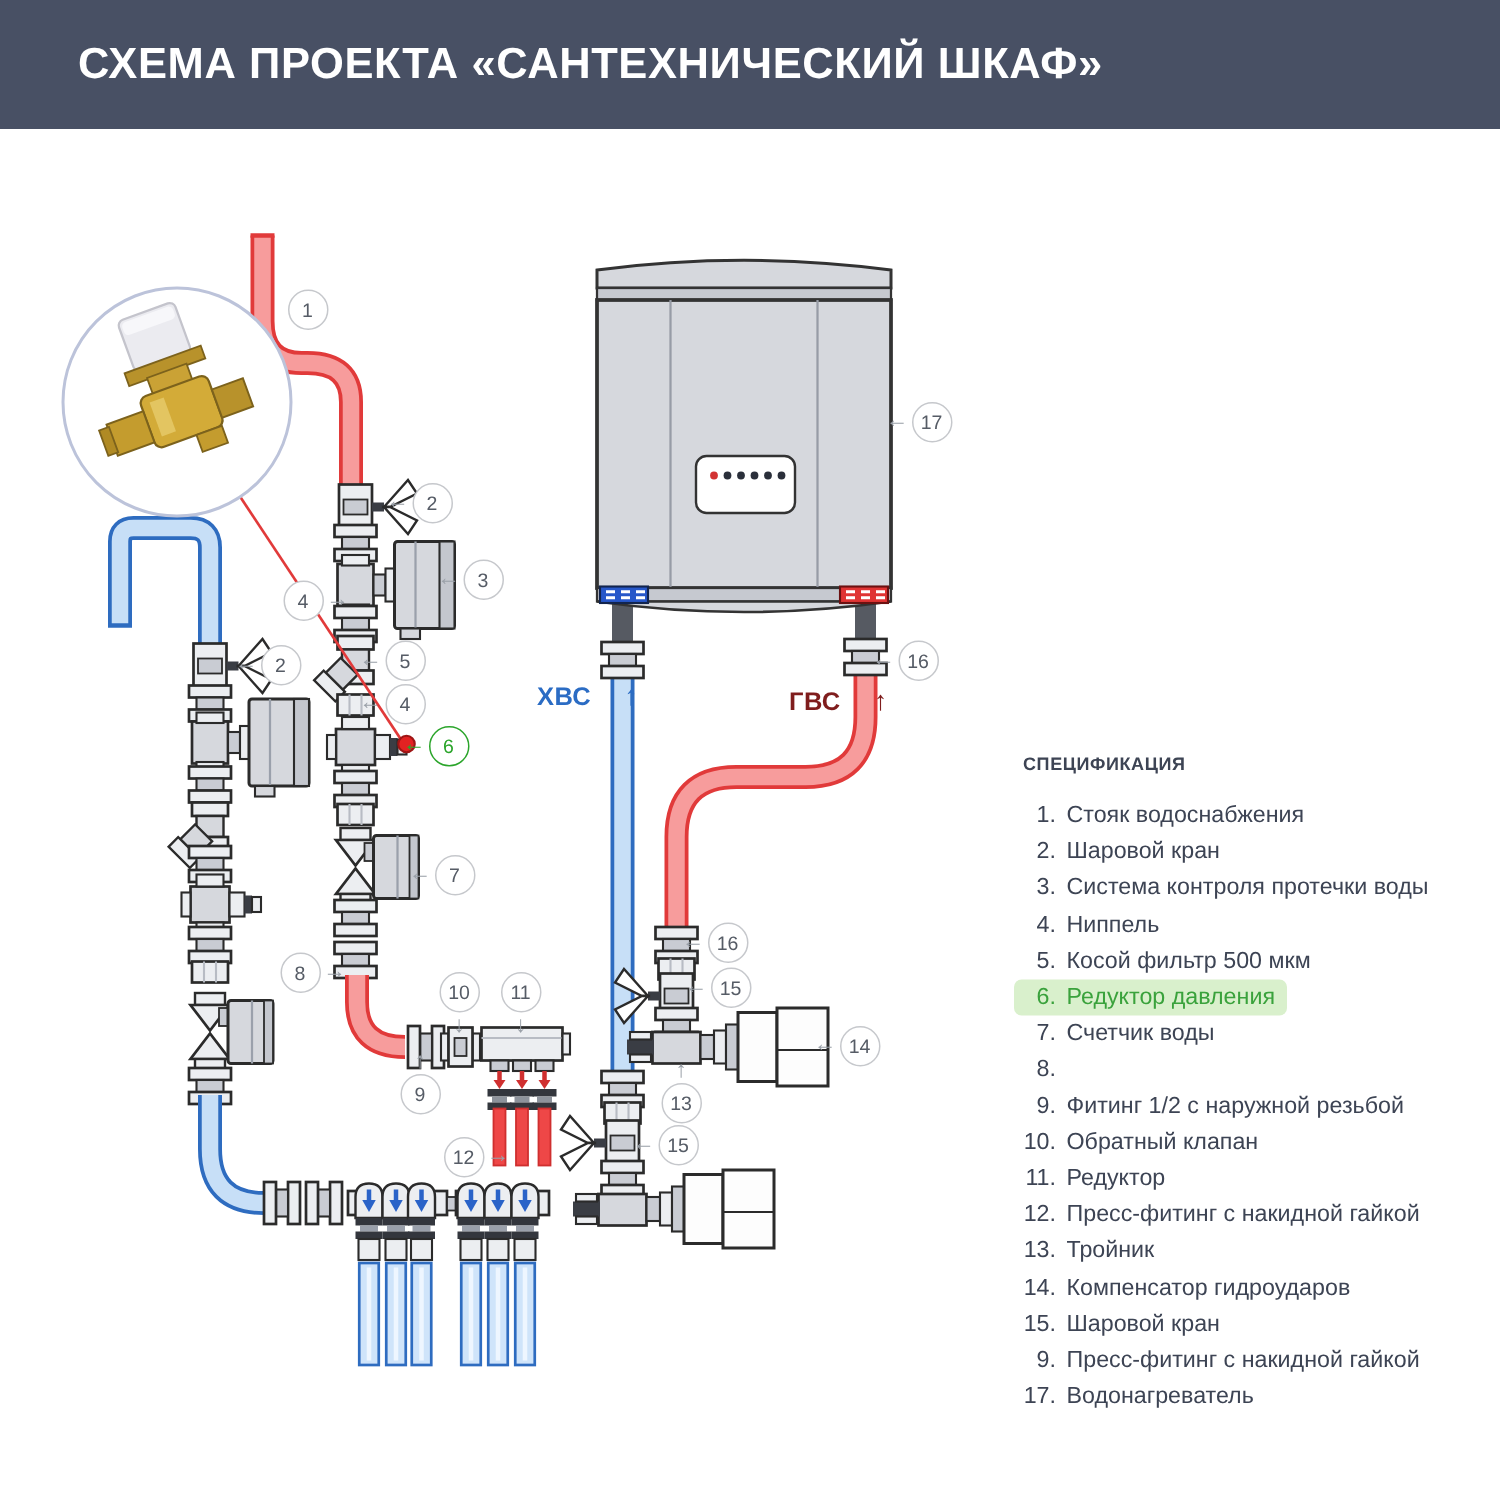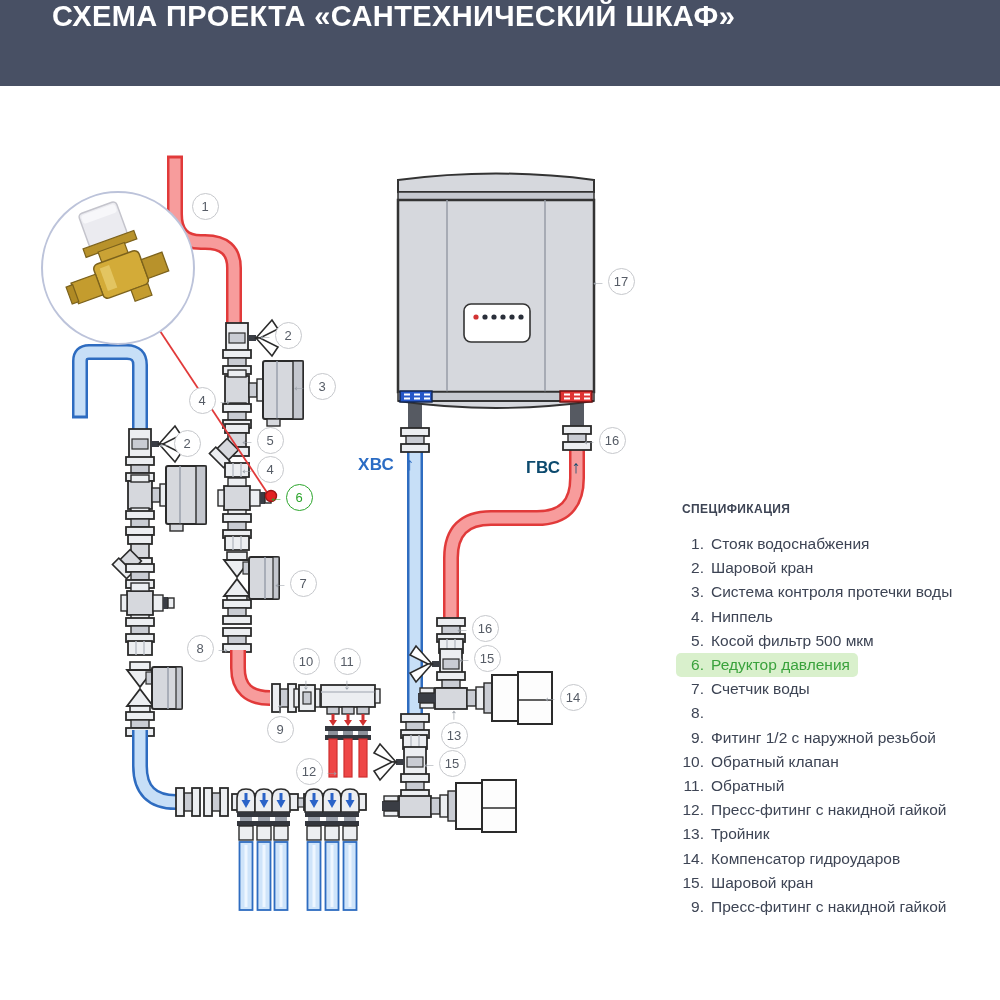--- a/index.html
+++ b/index.html
@@ -1,25 +1,25 @@
 <!DOCTYPE html>
 <html><head>
 <meta charset="utf-8">
 <style>
   html,body{margin:0;padding:0;}
   body{width:1000px;height:1000px;background:#fff;font-family:"Liberation Sans",sans-serif;overflow:hidden;}
   .stage{position:relative;width:1000px;height:1000px;}
-  header{position:absolute;left:0;top:0;width:1000px;height:86px;background:#485064;display:flex;align-items:flex-start;z-index:5;}
+  header{position:absolute;left:0;top:0;width:1000px;height:86px;background:#485064;display:flex;align-items:center;z-index:5;}
   header h1{margin:0 0 0 52px;color:#fff;font-size:29px;font-weight:700;letter-spacing:.4px;}
   svg.diagram{position:absolute;left:0;top:0;z-index:1;}
   
-  .flow-label{position:absolute;z-index:4;font-weight:700;font-size:17px;letter-spacing:.3px;display:flex;align-items:center;gap:11px;}
+  .flow-label{position:absolute;z-index:4;font-weight:700;font-size:17px;letter-spacing:.3px;display:flex;align-items:center;gap:22px;}
   .flow-label .arr{font-weight:400;font-size:18px;}
   .flow-label.cold{left:358px;top:454px;color:#2b6cc4;}
-  .flow-label.hot{left:526px;top:457px;color:#0c4a6e;}
+  .flow-label.hot{left:526px;top:457px;color:#7f1d1d;}
   
   #callouts{position:absolute;left:0;top:0;width:1000px;height:1000px;z-index:6;pointer-events:none;}
   .co{position:absolute;width:27px;height:27px;border-radius:50%;background:#fff;border:1.5px solid #c6c8cc;
       box-sizing:border-box;display:flex;align-items:center;justify-content:center;
       font-size:13px;color:#565c66;}
   .co .arr{position:absolute;color:#9aa0a8;font-size:15px;line-height:1;}
   .co .arr.left{right:28px;top:50%;transform:translateY(-54%);}
   .co .arr.right{left:28px;top:50%;transform:translateY(-54%);}
   .co .arr.up{bottom:27px;left:50%;transform:translateX(-50%);}
   .co .arr.down{top:27px;left:50%;transform:translateX(-50%);}
@@ -468,21 +468,21 @@
         <li>
           <span class="num">9.</span>
           <span>Фитинг 1/2 с наружной резьбой</span>
         </li>
         <li>
           <span class="num">10.</span>
           <span>Обратный клапан</span>
         </li>
         <li>
           <span class="num">11.</span>
-          <span>Обратный</span>
+          <span>Редуктор</span>
         </li>
         <li>
           <span class="num">12.</span>
           <span>Пресс-фитинг с накидной гайкой</span>
         </li>
         <li>
           <span class="num">13.</span>
           <span>Тройник</span>
         </li>
         <li>
@@ -490,16 +490,20 @@
           <span>Компенсатор гидроударов</span>
         </li>
         <li>
           <span class="num">15.</span>
           <span>Шаровой кран</span>
         </li>
         <li>
           <span class="num">9.</span>
           <span>Пресс-фитинг с накидной гайкой</span>
         </li>
+        <li>
+          <span class="num">17.</span>
+          <span>Водонагреватель</span>
+        </li>
       </ol>
   </aside>
 
 </div>
 
 </body></html>

